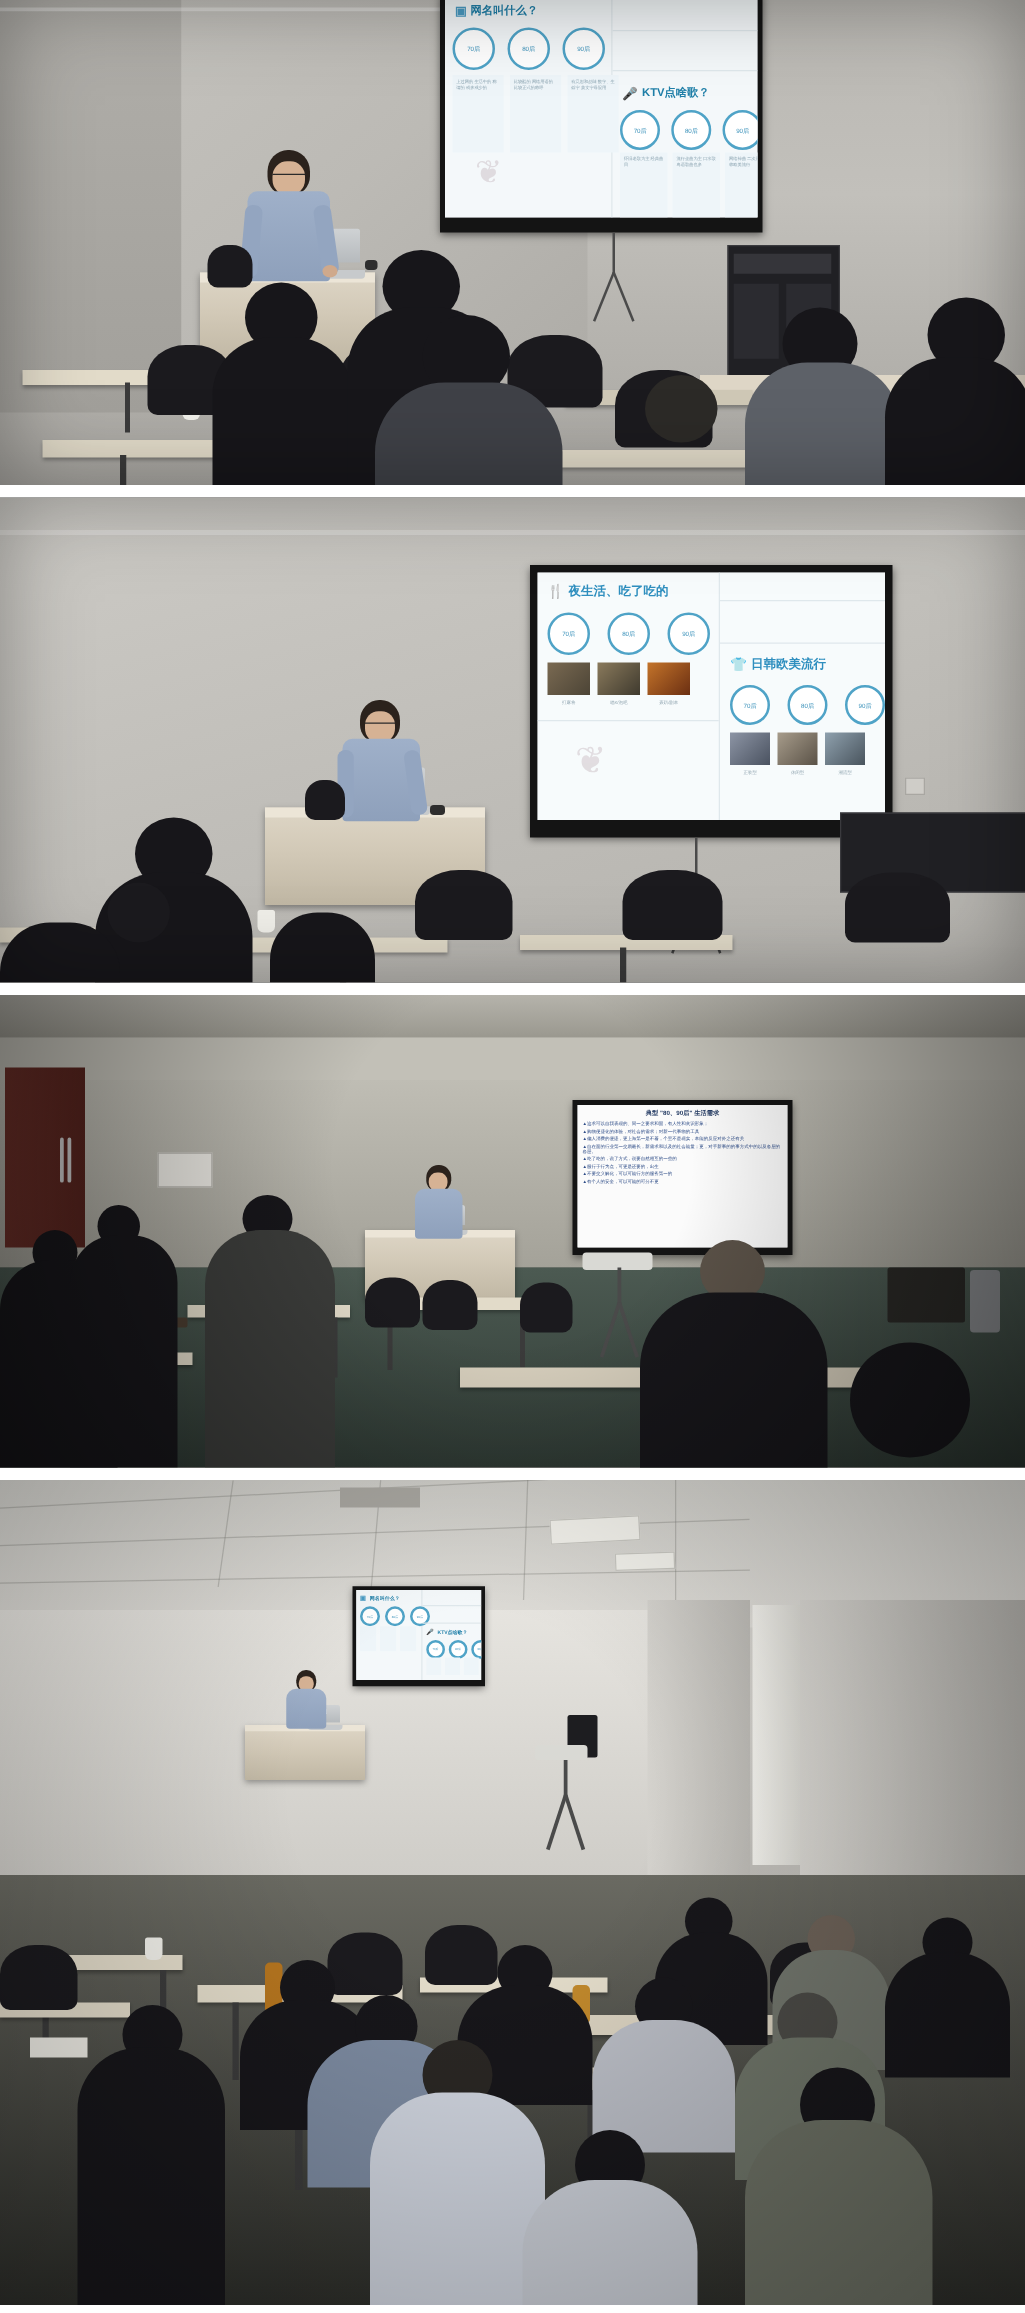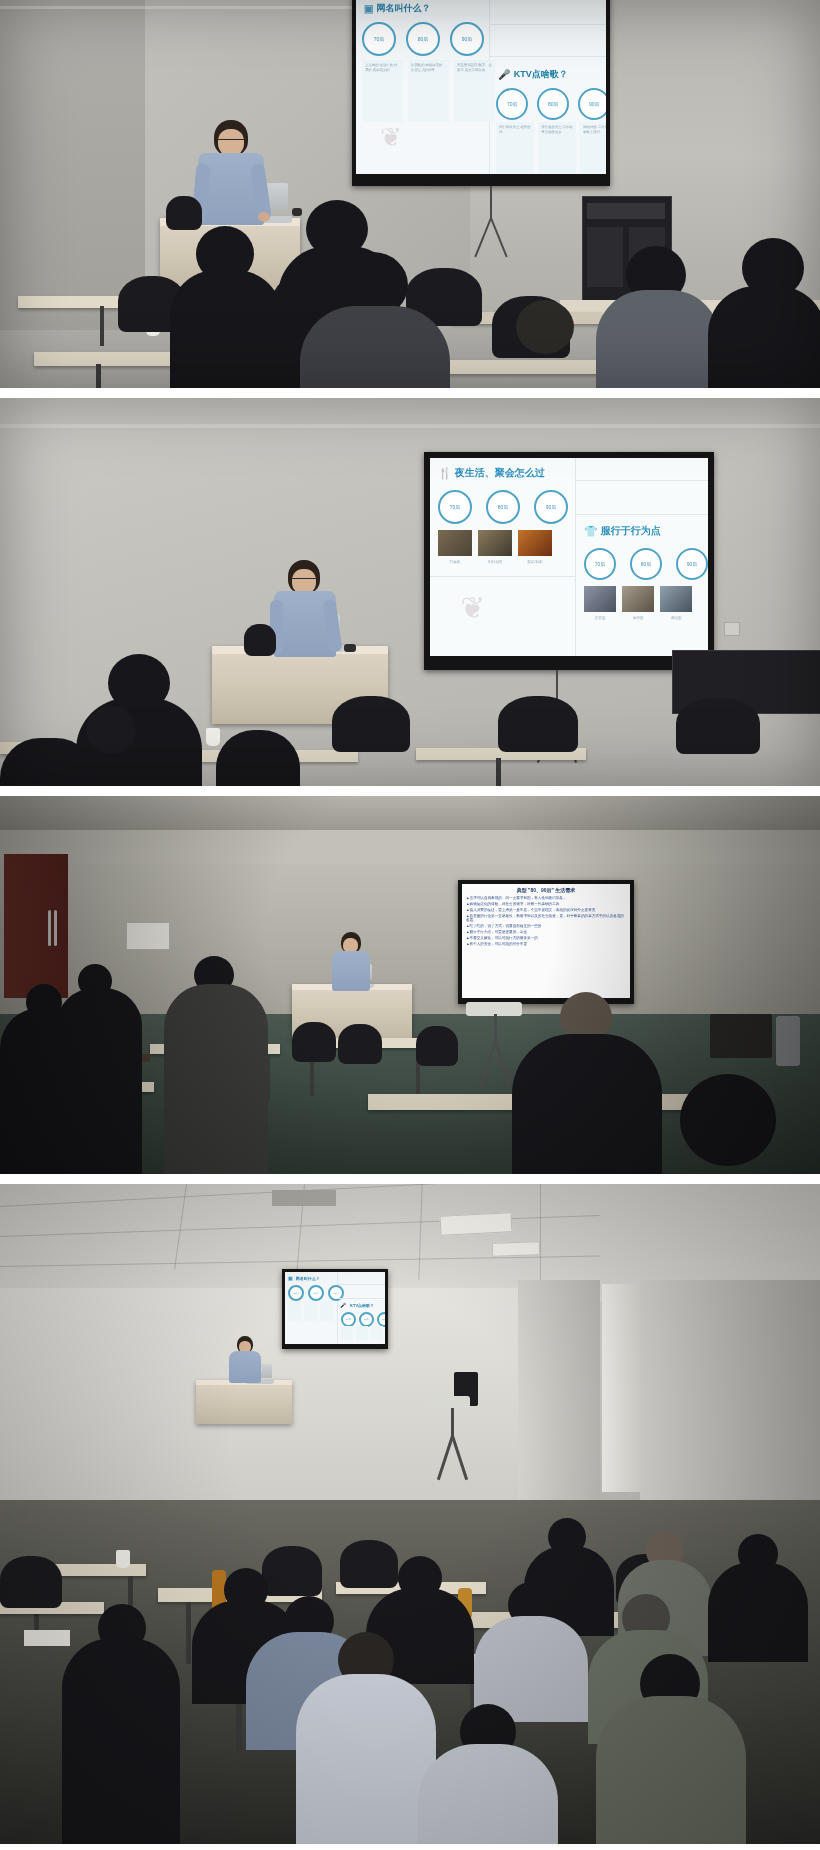--- a/index.html
+++ b/index.html
@@ -319,21 +319,21 @@
     <div class="bg"></div>
     <div class="abs" style="left:0;top:26px;width:820px;height:4px;background:rgba(255,255,255,.25);"></div>
     <div class="abs" style="left:0;top:30px;width:820px;height:330px;background:linear-gradient(165deg,#cbc9c4,#b5b3ae);"></div>
 
     <div class="screen-frame" style="left:424px;top:54px;width:290px;height:218px;">
       <div class="screen-surface" style="left:6px;top:6px;width:278px;height:198px;">
         <div class="slide" style="background:#f7fbfc;">
           <div class="col" style="flex:1.1;">
             <div class="slide-hd" style="position:absolute;left:8px;top:8px;font-size:10px;color:#2f8fbf;">
               <span class="slide-ico" style="font-size:11px;">🍴</span>
-              <span>夜生活、聚会怎么过</span>
+              <span>夜生活、吃了吃的</span>
             </div>
             <div style="position:absolute;left:8px;top:32px;display:flex;gap:14px;">
               <div class="ring" style="width:30px;height:30px;font-size:5px;">
                   <span>70后</span>
                 </div>
               <div class="ring" style="width:30px;height:30px;font-size:5px;">
                   <span>80后</span>
                 </div>
               <div class="ring" style="width:30px;height:30px;font-size:5px;">
                   <span>90后</span>
@@ -350,21 +350,21 @@
               <span style="width:34px;text-align:center;">轰趴/剧本</span>
             </div>
             <div style="position:absolute;left:0;top:118px;width:100%;height:1px;background:#dfe8ec;"></div>
             <div class="lotus" style="left:30px;top:132px;font-size:30px;">❦</div>
           </div>
           <div class="col" style="flex:1;">
             <div style="position:absolute;left:0;top:22px;width:100%;height:1px;background:#dfe8ec;"></div>
             <div style="position:absolute;left:0;top:56px;width:100%;height:1px;background:#dfe8ec;"></div>
             <div class="slide-hd" style="position:absolute;left:8px;top:66px;font-size:10px;color:#2f8fbf;">
               <span class="slide-ico" style="font-size:11px;">👕</span>
-              <span>服行于行为点</span>
+              <span>日韩欧美流行</span>
             </div>
             <div style="position:absolute;left:8px;top:90px;display:flex;gap:14px;">
               <div class="ring" style="width:28px;height:28px;font-size:5px;">
                   <span>70后</span>
                 </div>
               <div class="ring" style="width:28px;height:28px;font-size:5px;">
                   <span>80后</span>
                 </div>
               <div class="ring" style="width:28px;height:28px;font-size:5px;">
                   <span>90后</span>

